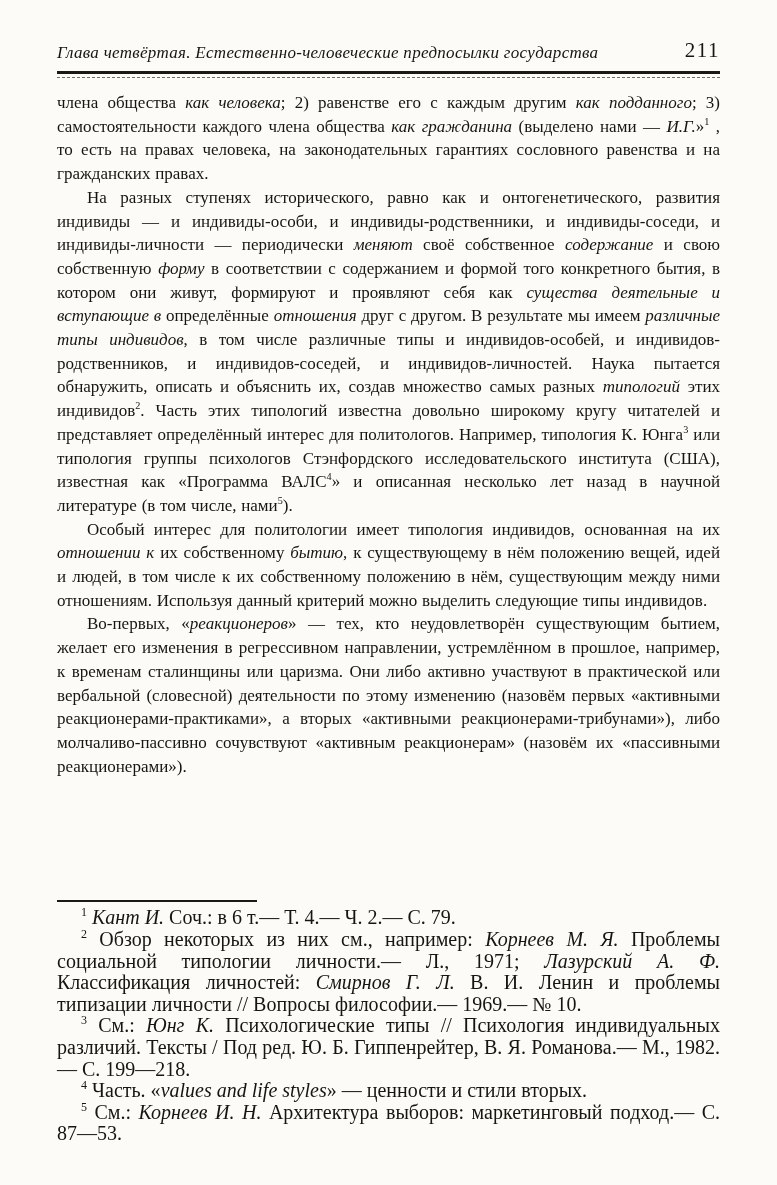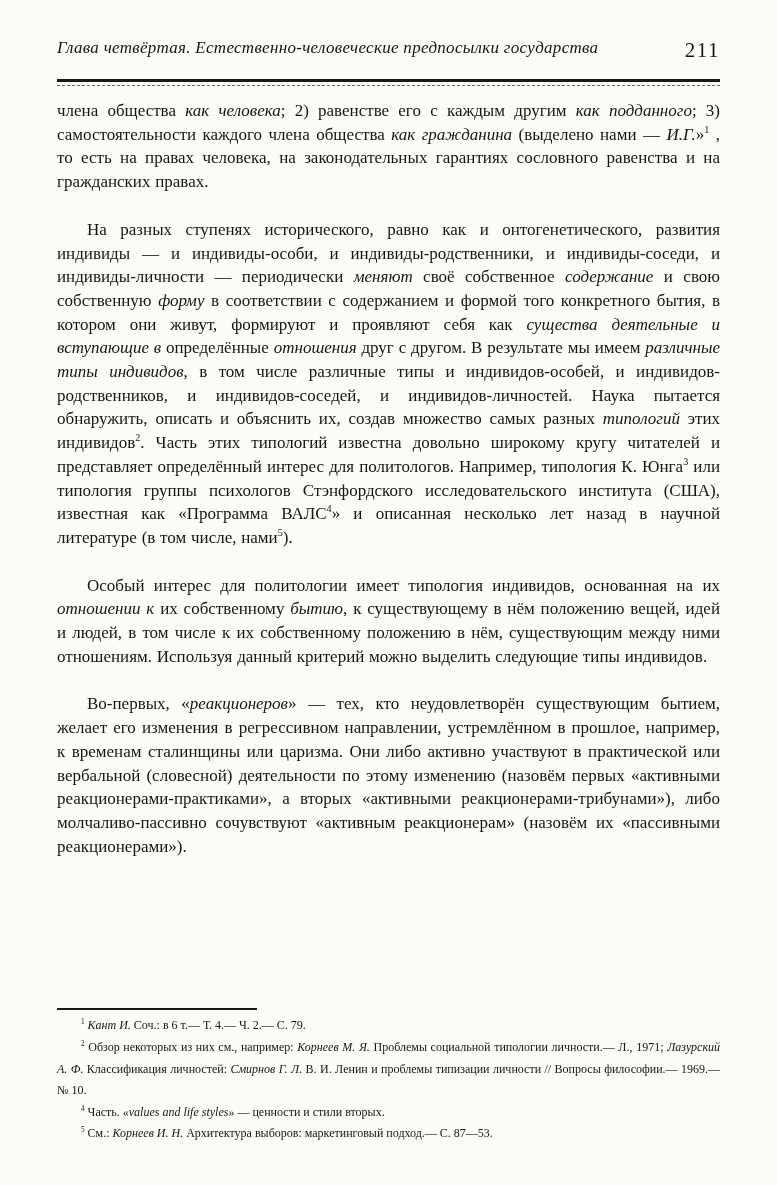--- a/index.html
+++ b/index.html
@@ -17,22 +17,22 @@
     background: #fcfbf7;
     color: #171512;
     overflow: hidden;
     display: flex;
     flex-direction: column;
   }
   
   .runhead {
     display: flex;
     justify-content: space-between;
-    align-items: flex-start;
-    margin-bottom: 16px;
+    align-items: flex-end;
+    margin-bottom: 8px;
   }
   .running-title {
     font-style: italic;
     font-size: 17px;
     letter-spacing: 0.3px;
     white-space: nowrap;
   }
   .page-number {
     font-size: 21px;
     font-weight: normal;
@@ -43,38 +43,38 @@
 
   
   .body-text {
     margin-top: 13px;
     font-size: 17px;
     line-height: 23.7px;
     text-align: justify;
     word-spacing: 0.5px;
   }
   p.para { margin: 0; }
-  p.para.indent { text-indent: 30px; margin-top: 24px; }
+  p.para.indent { text-indent: 30px; }
   .i { font-style: italic; }
   sup {
     font-size: 60%;
     line-height: 0;
     vertical-align: super;
   }
 
   
   .fn-block { margin-top: auto; }
   .fn-rule {
     width: 200px;
     border-top: 2px solid #1b1914;
     height: 0;
     margin-bottom: 5px;
   }
   .footnotes {
-    font-size: 12px;
+    font-size: 20px;
     line-height: 21.6px;
     text-align: justify;
   }
   p.footnote { margin: 0; text-indent: 24px; }
 </style>
 </head>
 <body>
 
 <div class="page">
 
@@ -91,18 +91,19 @@
       <p class="para indent"><span>На разных ступенях исторического, равно как и онтогенетического, развития индивиды — и индивиды-особи, и индивиды-родственники, и индивиды-соседи, и индивиды-личности — периодически </span><span class="i">меняют</span><span> своё собственное </span><span class="i">содержание</span><span> и свою собственную </span><span class="i">форму</span><span> в соответствии с содержанием и формой того конкретного бытия, в котором они живут, формируют и проявляют себя как </span><span class="i">существа деятельные и вступающие в</span><span> определённые </span><span class="i">отношения</span><span> друг с другом. В результате мы имеем </span><span class="i">различные типы индивидов</span><span>, в том числе различные типы и индивидов-особей, и индивидов-родственников, и индивидов-соседей, и индивидов-личностей. Наука пытается обнаружить, описать и объяснить их, создав множество самых разных </span><span class="i">типологий</span><span> этих индивидов</span><sup>2</sup><span>. Часть этих типологий известна довольно широкому кругу читателей и представляет определённый интерес для политологов. Например, типология К. Юнга</span><sup>3</sup><span> или типология группы психологов Стэнфордского исследовательского института (США), известная как «Программа ВАЛС</span><sup>4</sup><span>» и описанная несколько лет назад в научной литературе (в том числе, нами</span><sup>5</sup><span>).</span></p>
       <p class="para indent"><span>Особый интерес для политологии имеет типология индивидов, основанная на их </span><span class="i">отношении к</span><span> их собственному </span><span class="i">бытию</span><span>, к существующему в нём положению вещей, идей и людей, в том числе к их собственному положению в нём, существующим между ними отношениям. Используя данный критерий можно выделить следующие типы индивидов.</span></p>
       <p class="para indent"><span>Во-первых, «</span><span class="i">реакционеров</span><span>» — тех, кто неудовлетворён существующим бытием, желает его изменения в регрессивном направлении, устремлённом в прошлое, например, к временам сталинщины или царизма. Они либо активно участвуют в практической или вербальной (словесной) деятельности по этому изменению (назовём первых «активными реакционерами-практиками», а вторых «активными реакционерами-трибунами»), либо молчаливо-пассивно сочувствуют «активным реакционерам» (назовём их «пассивными реакционерами»).</span></p>
     </main>
 
   <div class="fn-block">
     <div class="fn-rule"></div>
     <section class="footnotes">
         <p class="footnote"><sup>1</sup><span> </span><span class="i">Кант И.</span><span> Соч.: в 6 т.— Т. 4.— Ч. 2.— С. 79.</span></p>
         <p class="footnote"><sup>2</sup><span> Обзор некоторых из них см., например: </span><span class="i">Корнеев М. Я.</span><span> Проблемы социальной типологии личности.— Л., 1971; </span><span class="i">Лазурский А. Ф.</span><span> Классификация личностей: </span><span class="i">Смирнов Г. Л.</span><span> В. И. Ленин и проблемы типизации личности // Вопросы философии.— 1969.— № 10.</span></p>
+        <p class="footnote"><sup>3</sup><span> См.: </span><span class="i">Юнг К.</span><span> Психологические типы // Психология индивидуальных различий. Тексты / Под ред. Ю. Б. Гиппенрейтер, В. Я. Романова.— М., 1982.— С. 199—218.</span></p>
         <p class="footnote"><sup>4</sup><span> Часть. «</span><span class="i">values and life styles</span><span>» — ценности и стили вторых.</span></p>
         <p class="footnote"><sup>5</sup><span> См.: </span><span class="i">Корнеев И. Н.</span><span> Архитектура выборов: маркетинговый подход.— С. 87—53.</span></p>
       </section>
   </div>
 
 </div>
 
 </body></html>

